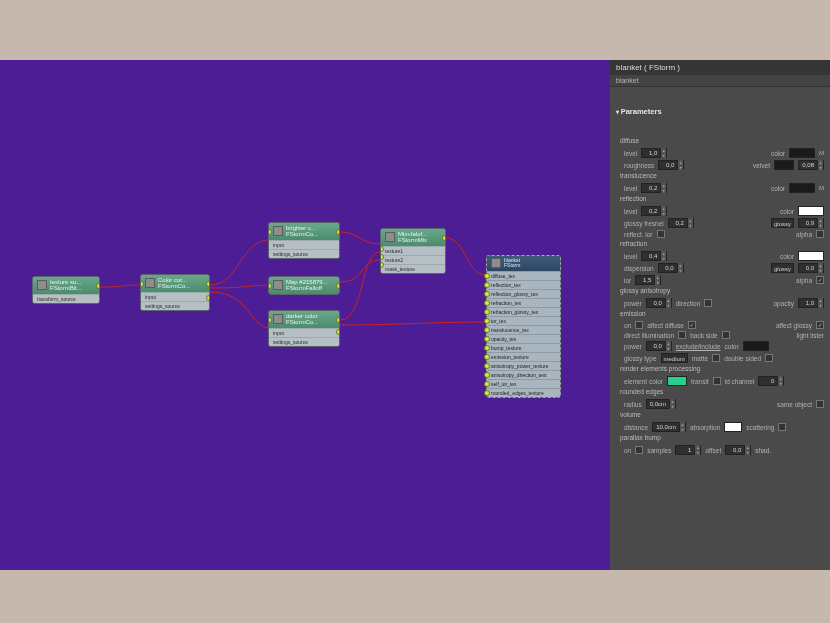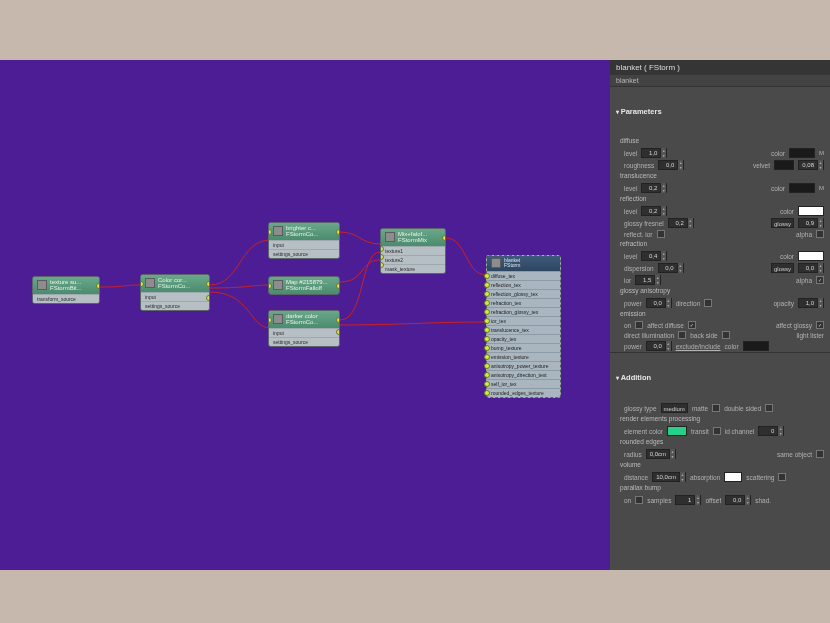--- a/index.html
+++ b/index.html
@@ -372,21 +372,20 @@
           <span class="arrows">
             <span>▴</span>
             <span>▾</span>
           </span>
         </span>
       <span class="lbl" style="text-decoration:underline;">exclude/include</span>
       <span class="lbl">color</span>
       <span class="swatch" style="background:#1a1a1a;"></span>
     </div>
 
-    <div class="section-h">Addition</div>
     <div class="prow">
       <span class="lbl">glossy type</span>
       <span class="combo">medium</span>
       <span class="lbl">matte</span>
       <span class="chk"></span>
       <span class="lbl">double sided</span>
       <span class="chk"></span>
     </div>
     <div class="grp">render elements processing</div>
     <div class="prow">

